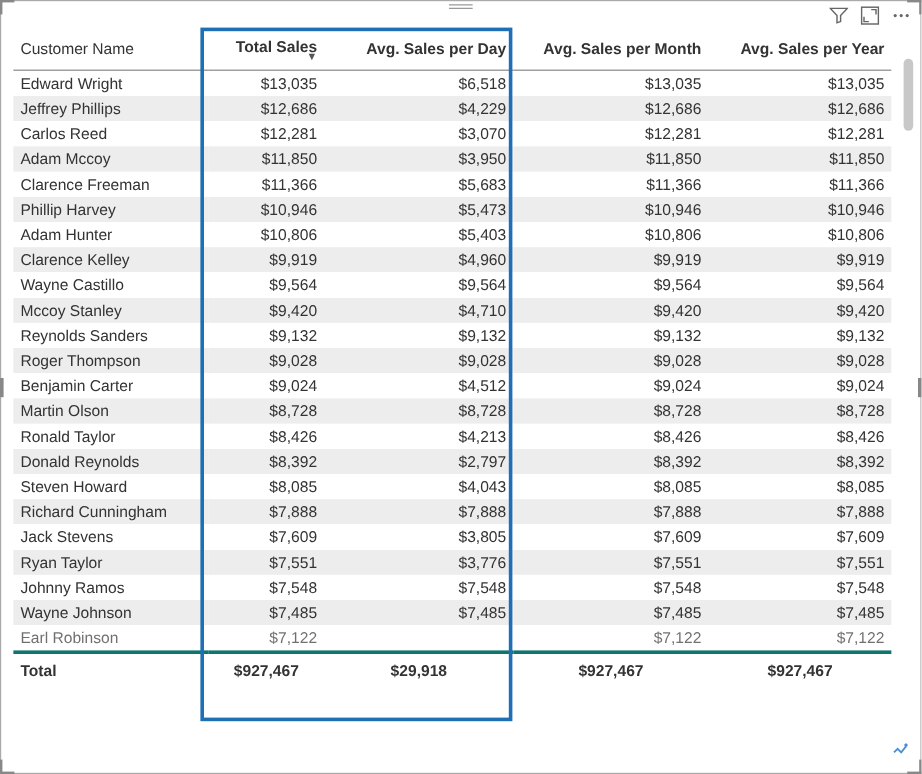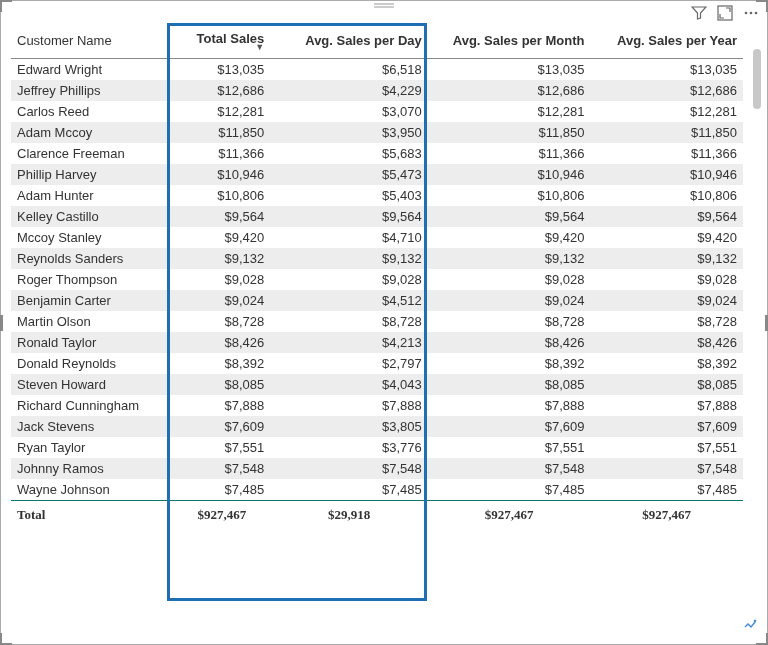--- a/index.html
+++ b/index.html
@@ -88,22 +88,21 @@
       padding: 3px 6px;
       white-space: nowrap;
       overflow: hidden;
       text-overflow: ellipsis;
     }
     tbody td.num { text-align: right; }
     tbody tr:nth-child(even) td { background: #ededed; }
     tfoot td {
       padding: 6px;
       font-weight: bold;
-      border-top: 1px solid #0f766e;
-      font-family: Liberation Serif, serif;
+      border-top: 3px solid #0f766e;
     }
     tfoot td.num { text-align: center; }
     .sort-arrow {
       font-size: 9px;
       display: block;
       line-height: 6px;
       color: #555;
       margin-top: -2px;
       margin-left: 20px;
     }
@@ -247,21 +246,28 @@
             <td class="num">$10,946</td>
           </tr>
           <tr>
             <td>Adam Hunter</td>
             <td class="num">$10,806</td>
             <td class="num">$5,403</td>
             <td class="num">$10,806</td>
             <td class="num">$10,806</td>
           </tr>
           <tr>
-            <td>Kelley Castillo</td>
+            <td>Clarence Kelley</td>
+            <td class="num">$9,919</td>
+            <td class="num">$4,960</td>
+            <td class="num">$9,919</td>
+            <td class="num">$9,919</td>
+          </tr>
+          <tr>
+            <td>Wayne Castillo</td>
             <td class="num">$9,564</td>
             <td class="num">$9,564</td>
             <td class="num">$9,564</td>
             <td class="num">$9,564</td>
           </tr>
           <tr>
             <td>Mccoy Stanley</td>
             <td class="num">$9,420</td>
             <td class="num">$4,710</td>
             <td class="num">$9,420</td>
@@ -343,20 +349,27 @@
             <td class="num">$7,548</td>
             <td class="num">$7,548</td>
             <td class="num">$7,548</td>
           </tr>
           <tr>
             <td>Wayne Johnson</td>
             <td class="num">$7,485</td>
             <td class="num">$7,485</td>
             <td class="num">$7,485</td>
             <td class="num">$7,485</td>
+          </tr>
+          <tr class="partial-row">
+            <td>Earl Robinson</td>
+            <td class="num">$7,122</td>
+            <td class="num"></td>
+            <td class="num">$7,122</td>
+            <td class="num">$7,122</td>
           </tr>
         </tbody>
       <tfoot>
         <tr>
           <td>Total</td>
           <td class="num">$927,467</td>
           <td class="num">$29,918</td>
           <td class="num">$927,467</td>
           <td class="num">$927,467</td>
         </tr>

